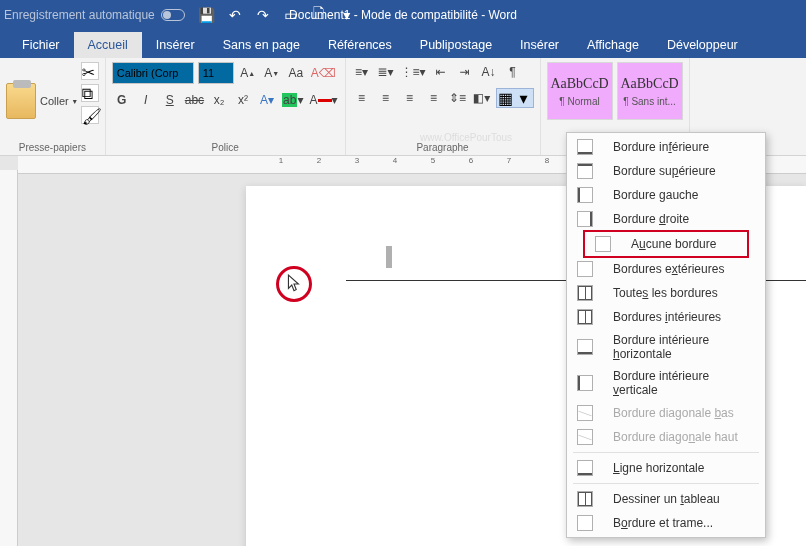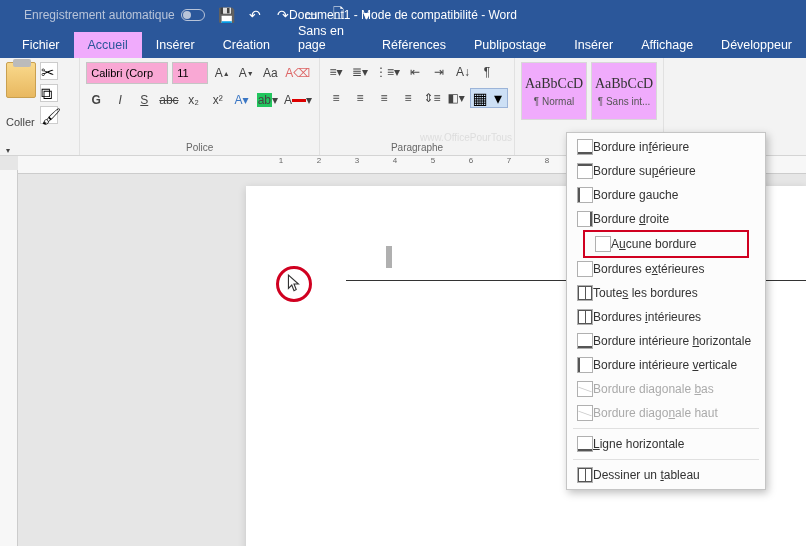--- a/index.html
+++ b/index.html
@@ -1,48 +1,48 @@
 <!DOCTYPE html>
 <html><head>
 <meta charset="utf-8">
 <style>
 * { margin: 0; padding: 0; box-sizing: border-box; font-family: "Segoe UI", sans-serif; }
 body { width: 806px; height: 546px; background: #e6e6e6; overflow: hidden; position: relative; }
 
 
-.titlebar { height: 30px; background: #2b579a; display: flex; align-items: center; padding: 0 24px; color: #fff; font-size: 12px; }
+.titlebar { height: 30px; background: #2b579a; display: flex; align-items: center; padding: 0 4px; color: #fff; font-size: 12px; }
 .titlebar .autosave { color: #b8c4d9; display: flex; align-items: center; gap: 6px; }
 .titlebar .toggle { width: 24px; height: 12px; border: 1px solid #b8c4d9; border-radius: 6px; position: relative; }
 .titlebar .toggle::after { content: ""; position: absolute; left: 1px; top: 1px; width: 8px; height: 8px; border-radius: 50%; background: #b8c4d9; }
 .titlebar .qat { display: flex; gap: 12px; margin-left: 14px; }
 .titlebar .qat-icon { width: 16px; height: 16px; display: flex; align-items: center; justify-content: center; color: #fff; font-size: 14px; }
 .titlebar .title-text { position: absolute; left: 50%; transform: translateX(-50%); white-space: nowrap; }
 
 
 .ribbon-tabs { height: 28px; background: #2b579a; display: flex; align-items: flex-end; padding-left: 8px; }
 .ribbon-tabs .tab { padding: 6px 14px; color: #fff; font-size: 12.5px; cursor: pointer; }
-.ribbon-tabs .tab.active { background: #f0abfc; color: #2b579a; }
+.ribbon-tabs .tab.active { background: #e5e5e5; color: #2b579a; }
 
 
 .ribbon { height: 98px; background: #f3f3f3; display: flex; border-bottom: 1px solid #d4d4d4; }
 .group { border-right: 1px solid #e1e1e1; display: flex; flex-direction: column; padding: 4px 6px 2px 6px; }
 .group-title { font-size: 10px; color: #666; text-align: center; padding-top: 2px; }
 .group-content { flex: 1; }
 
 
 .clipboard .group-content { display: flex; gap: 4px; }
-.paste-btn { display: flex; flex-direction: column; align-items: flex-start; font-size: 11px; color: #444; gap: 18px; }
+.paste-btn { display: flex; flex-direction: row; align-items: center; font-size: 11px; color: #444; gap: 4px; }
 .paste-icon { width: 30px; height: 36px; background: linear-gradient(#f9d98c,#e8b860); border: 1px solid #c9a050; border-radius: 2px; position: relative; }
 .paste-icon::before { content: ""; position: absolute; top: -4px; left: 6px; width: 18px; height: 8px; background: #bbb; border-radius: 2px; }
 .clip-small { display: flex; flex-direction: column; gap: 4px; }
 .small-icon { width: 18px; height: 18px; border: 1px solid #ccc; background: #fff; }
 
 
 .font .row { display: flex; align-items: center; gap: 4px; }
-.font-select { font-size: 11px; border: 1px solid #c5c5c5; background: #f9a8d4; height: 22px; padding: 0 4px; }
+.font-select { font-size: 11px; border: 1px solid #c5c5c5; background: #0369a1; height: 22px; padding: 0 4px; }
 .font-name { width: 82px; }
 .font-size { width: 36px; }
 .icon-btn { min-width: 20px; height: 20px; display: inline-flex; align-items: center; justify-content: center; font-size: 12px; color: #444; border: 1px solid transparent; }
 .font .row2 { margin-top: 6px; display: flex; gap: 4px; align-items: center; }
 .bold { font-weight: bold; }
 .italic { font-style: italic; }
 .underline { text-decoration: underline; }
 .strike { text-decoration: line-through; }
 .color-swatch { width: 14px; height: 3px; display: block; }
 
@@ -65,21 +65,21 @@
 .ruler-h .ticks { display: flex; padding-left: 244px; }
 .ruler-h .tick { width: 38px; text-align: center; position: relative; }
 .page { position: absolute; left: 246px; top: 30px; width: 560px; height: 500px; background: #fff; box-shadow: 0 2px 8px rgba(0,0,0,.15); }
 .page-cursor { position: absolute; left: 140px; top: 60px; width: 6px; height: 22px; background: #b0b0b0; }
 .cursor-pointer { position: absolute; left: 30px; top: 80px; width: 36px; height: 36px; border: 3px solid #d00020; border-radius: 50%; display: flex; align-items: center; justify-content: center; }
 .cursor-pointer svg { width: 16px; height: 20px; }
 .hr-line { position: absolute; left: 100px; top: 94px; right: 0; border-top: 1px solid #333; }
 
 
 .dropdown { position: absolute; right: 40px; top: 132px; width: 200px; background: #fcfcfc; border: 1px solid #c5c5c5; box-shadow: 2px 3px 8px rgba(0,0,0,.25); z-index: 100; padding: 2px 0; }
-.dropdown .item { display: flex; align-items: center; gap: 0; padding: 4px 10px; font-size: 12px; color: #333; cursor: pointer; }
+.dropdown .item { display: flex; align-items: center; gap: 20px; padding: 4px 10px; font-size: 12px; color: #333; cursor: pointer; }
 .dropdown .item.disabled { color: #aaa; }
 .dropdown .item .icn { width: 16px; height: 16px; border: 1px solid #b0b0b0; position: relative; flex-shrink: 0; background: #fff; }
 .dropdown .sep { height: 1px; background: #e0e0e0; margin: 3px 6px; }
 .dropdown .highlight { border: 2px solid #d00020; margin: -1px 16px; }
 .mnemonic { text-decoration: underline; }
 
 
 .icn.bottom::after { content:""; position:absolute; left:0; right:0; bottom:0; border-bottom:2px solid #555;}
 .icn.top::after { content:""; position:absolute; left:0; right:0; top:0; border-top:2px solid #555;}
 .icn.left::after { content:""; position:absolute; top:0; bottom:0; left:0; border-left:2px solid #555;}
@@ -108,21 +108,20 @@
     <span class="qat-icon">🗋</span>
     <span class="qat-icon">▾</span>
   </div>
   <div class="title-text">Document1 - Mode de compatibilité - Word</div>
 </div>
 
 <div class="ribbon-tabs">
   <div class="tab">Fichier</div>
   <div class="tab active">Accueil</div>
   <div class="tab">Insérer</div>
-  <div class="tab">Création</div>
   <div class="tab">Sans en page</div>
   <div class="tab">Références</div>
   <div class="tab">Publipostage</div>
   <div class="tab">Insérer</div>
   <div class="tab">Affichage</div>
   <div class="tab">Développeur</div>
 </div>
 
 <div class="ribbon">
 
@@ -261,20 +260,24 @@
     </div>
     <div class="sep"></div>
     <div class="item">
       <span class="icn bottom"></span>
       <span><span class="mnemonic">L</span>igne horizontale</span>
     </div>
     <div class="sep"></div>
     <div class="item">
       <span class="icn all"></span>
       <span>Dessiner un <span class="mnemonic">t</span>ableau</span>
+    </div>
+    <div class="item">
+      <span class="icn outside"></span>
+      <span>B<span class="mnemonic">o</span>rdure et trame...</span>
     </div>
   </div>
 
 <div class="doc-wrap">
   <div class="ruler-h">
     <div class="ticks" id="ruler-ticks">
         <div class="tick">1</div>
         <div class="tick">2</div>
         <div class="tick">3</div>
         <div class="tick">4</div>

